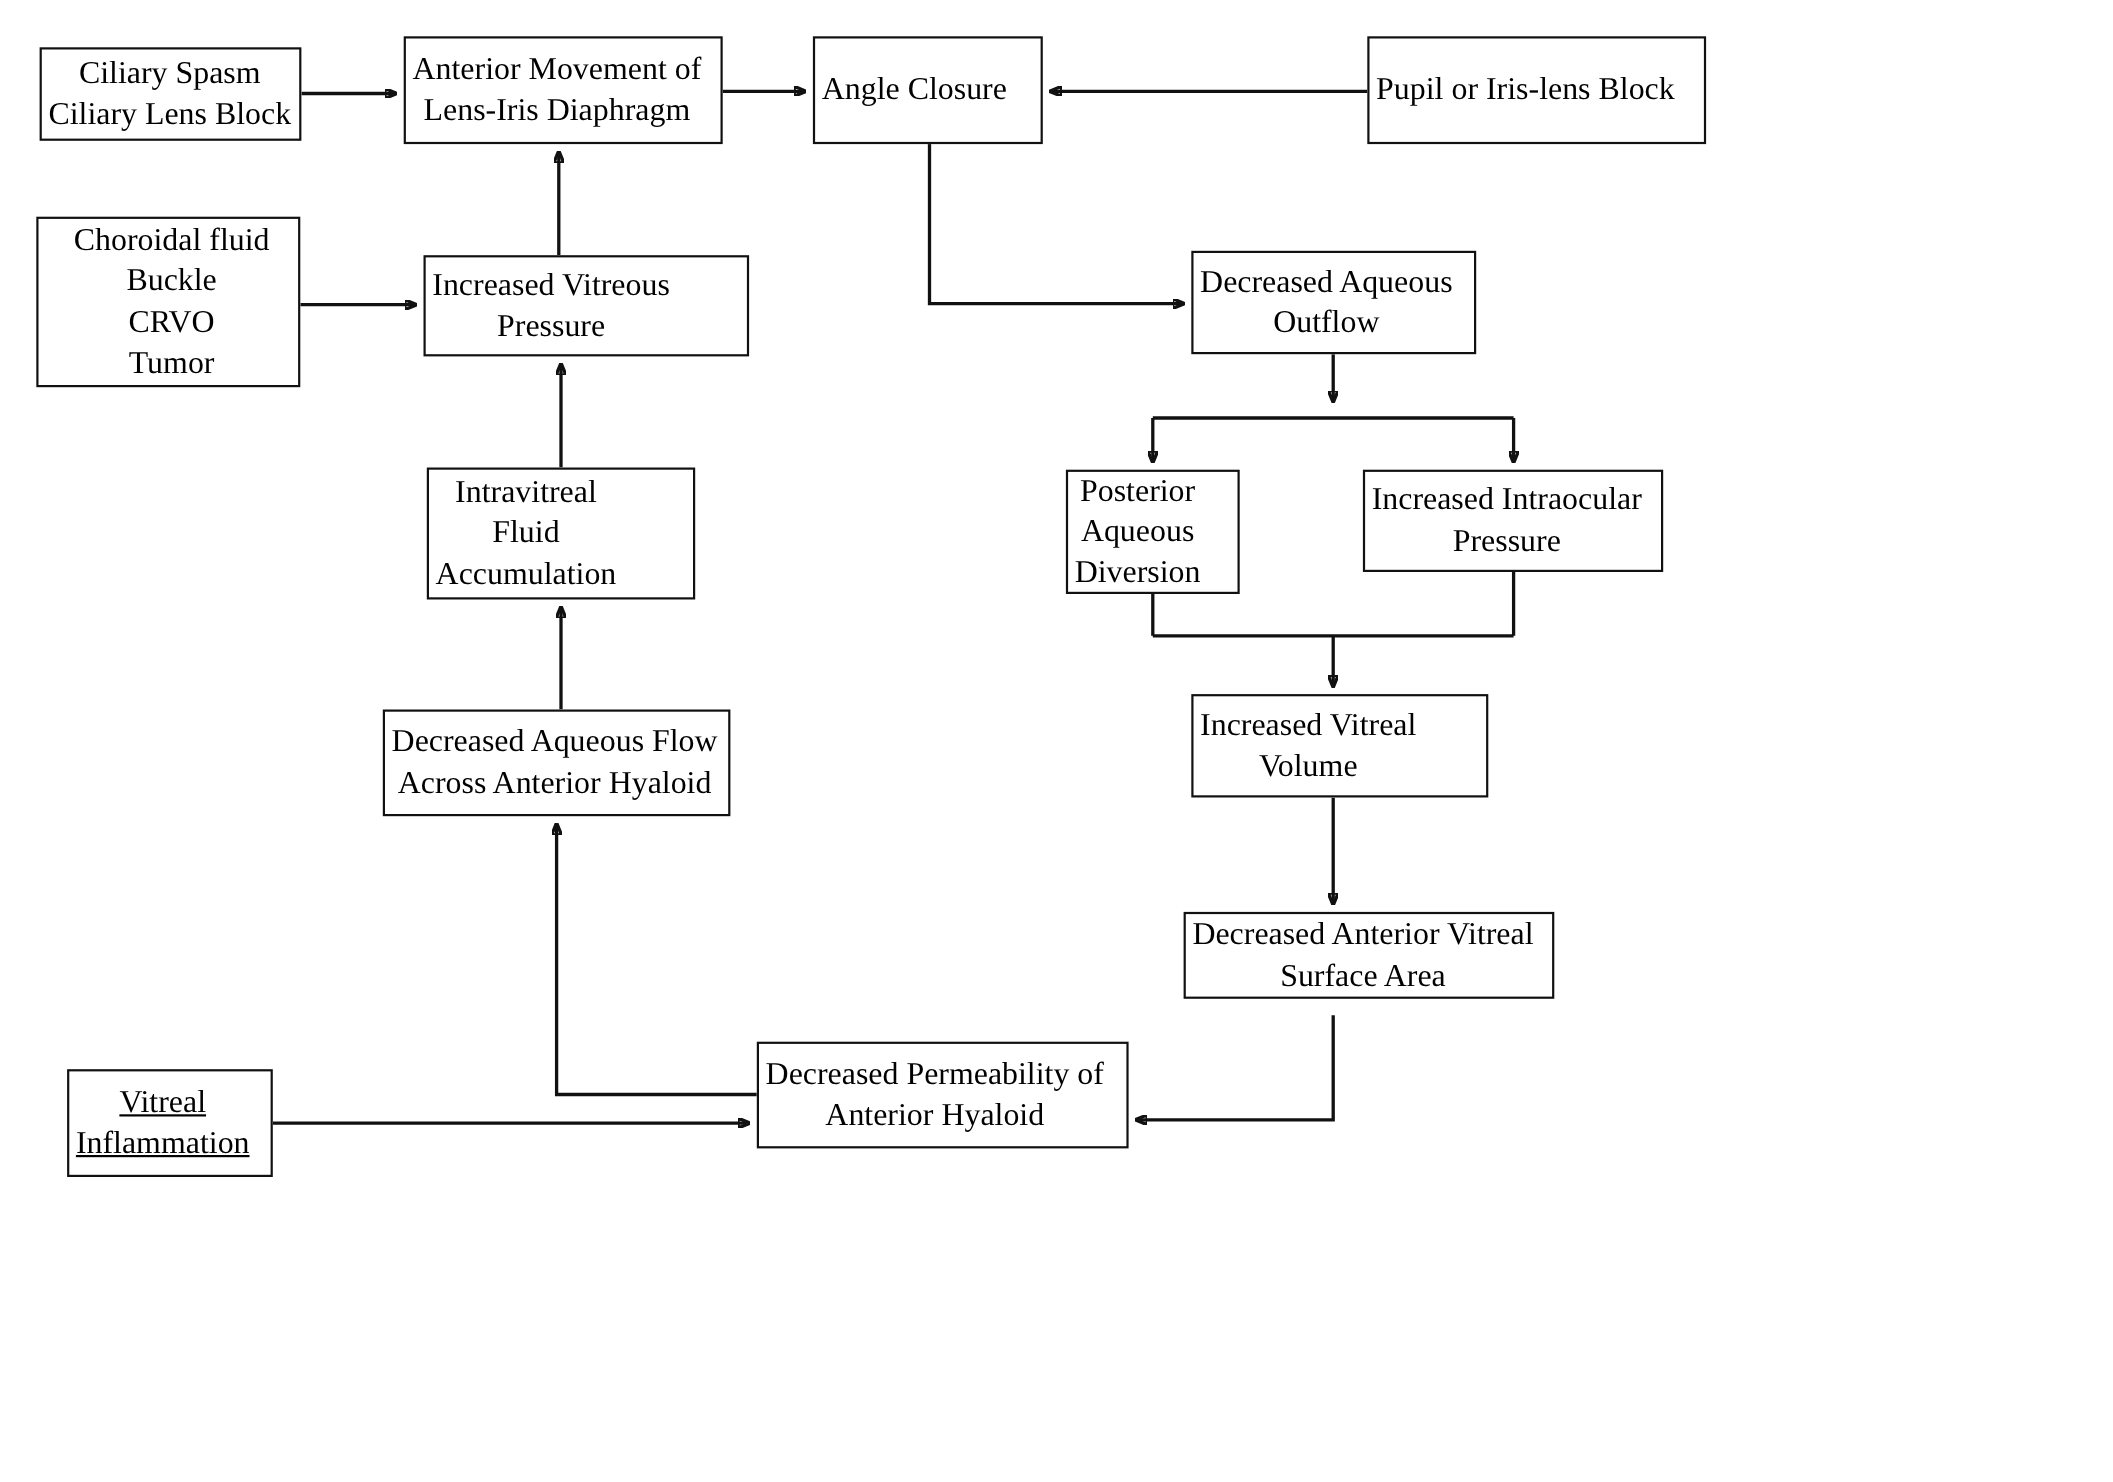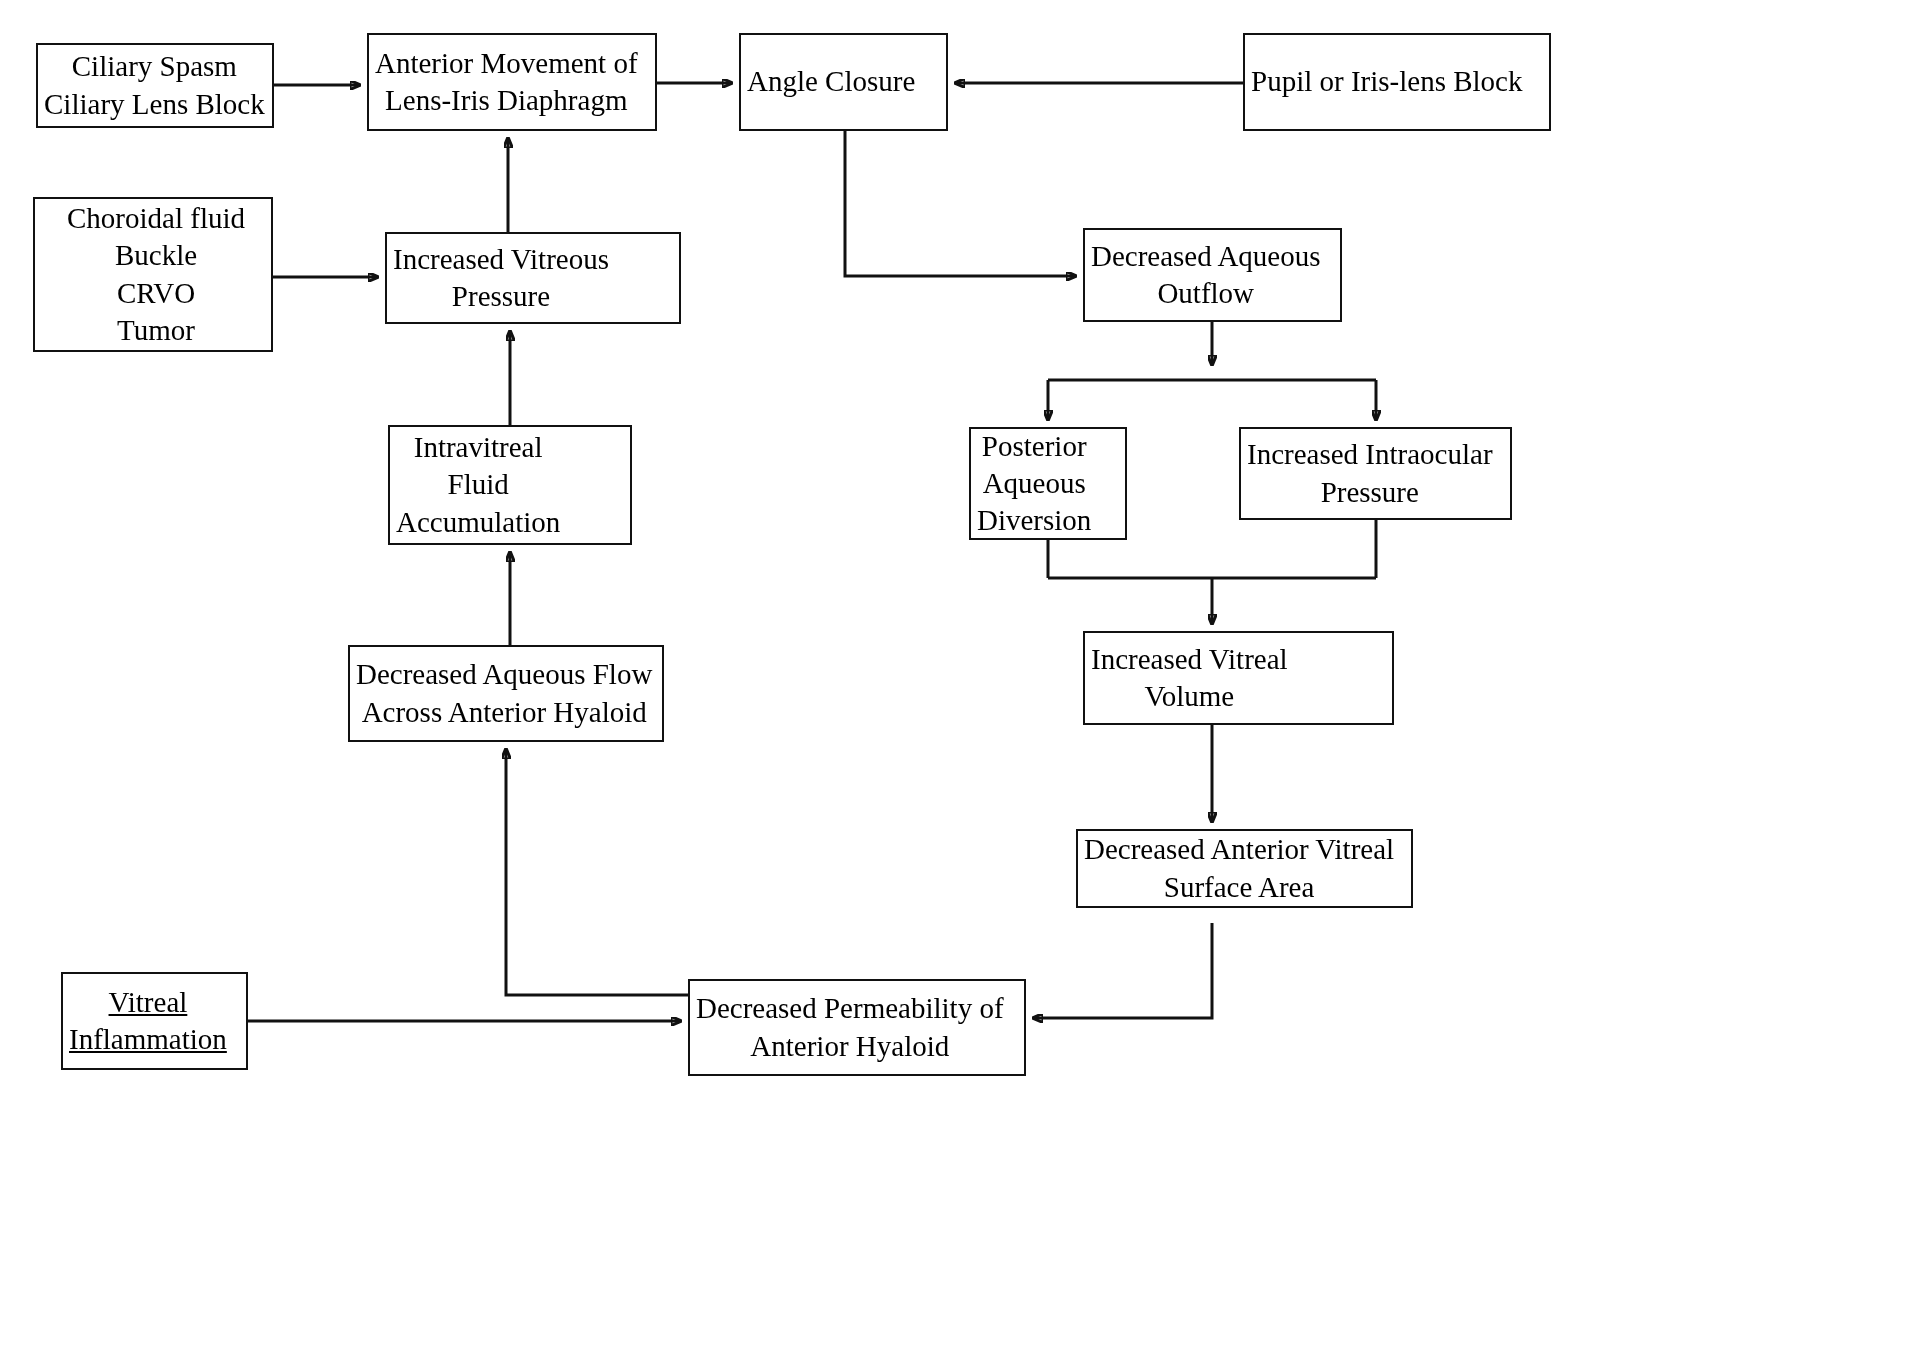--- a/index.html
+++ b/index.html
@@ -145,33 +145,33 @@
   <div class="node" style="left:1239px; top:427px; width:273px; height:93px;">
     <span class="label">Increased Intraocular
 Pressure</span>
   </div>
 
   <div class="node" style="left:348px; top:645px; width:316px; height:97px;">
     <span class="label">Decreased Aqueous Flow
 Across Anterior Hyaloid</span>
   </div>
 
-  <div class="node" style="left:1083px; top:631px; width:311px; height:94px;">
+  <div class="node" style="left:1083px; top:631px; width:270px; height:94px;">
     <span class="label">Increased Vitreal
 Volume</span>
   </div>
 
   <div class="node" style="left:1044px; top:829px; width:337px; height:79px;margin-left:32px;">
     <span class="label">Decreased Anterior Vitreal
 Surface Area</span>
   </div>
 
   <div class="node" style="left:61px; top:972px; width:187px; height:98px;text-decoration:underline;">
     <span class="label">Vitreal
 Inflammation</span>
   </div>
 
-  <div class="node" style="left:688px; top:947px; width:338px; height:97px;margin-top:32px;">
+  <div class="node" style="left:688px; top:947px; width:338px; height:97px;">
     <span class="label">Decreased Permeability of
 Anterior Hyaloid</span>
   </div>
 
 </div>
 
 </body></html>

